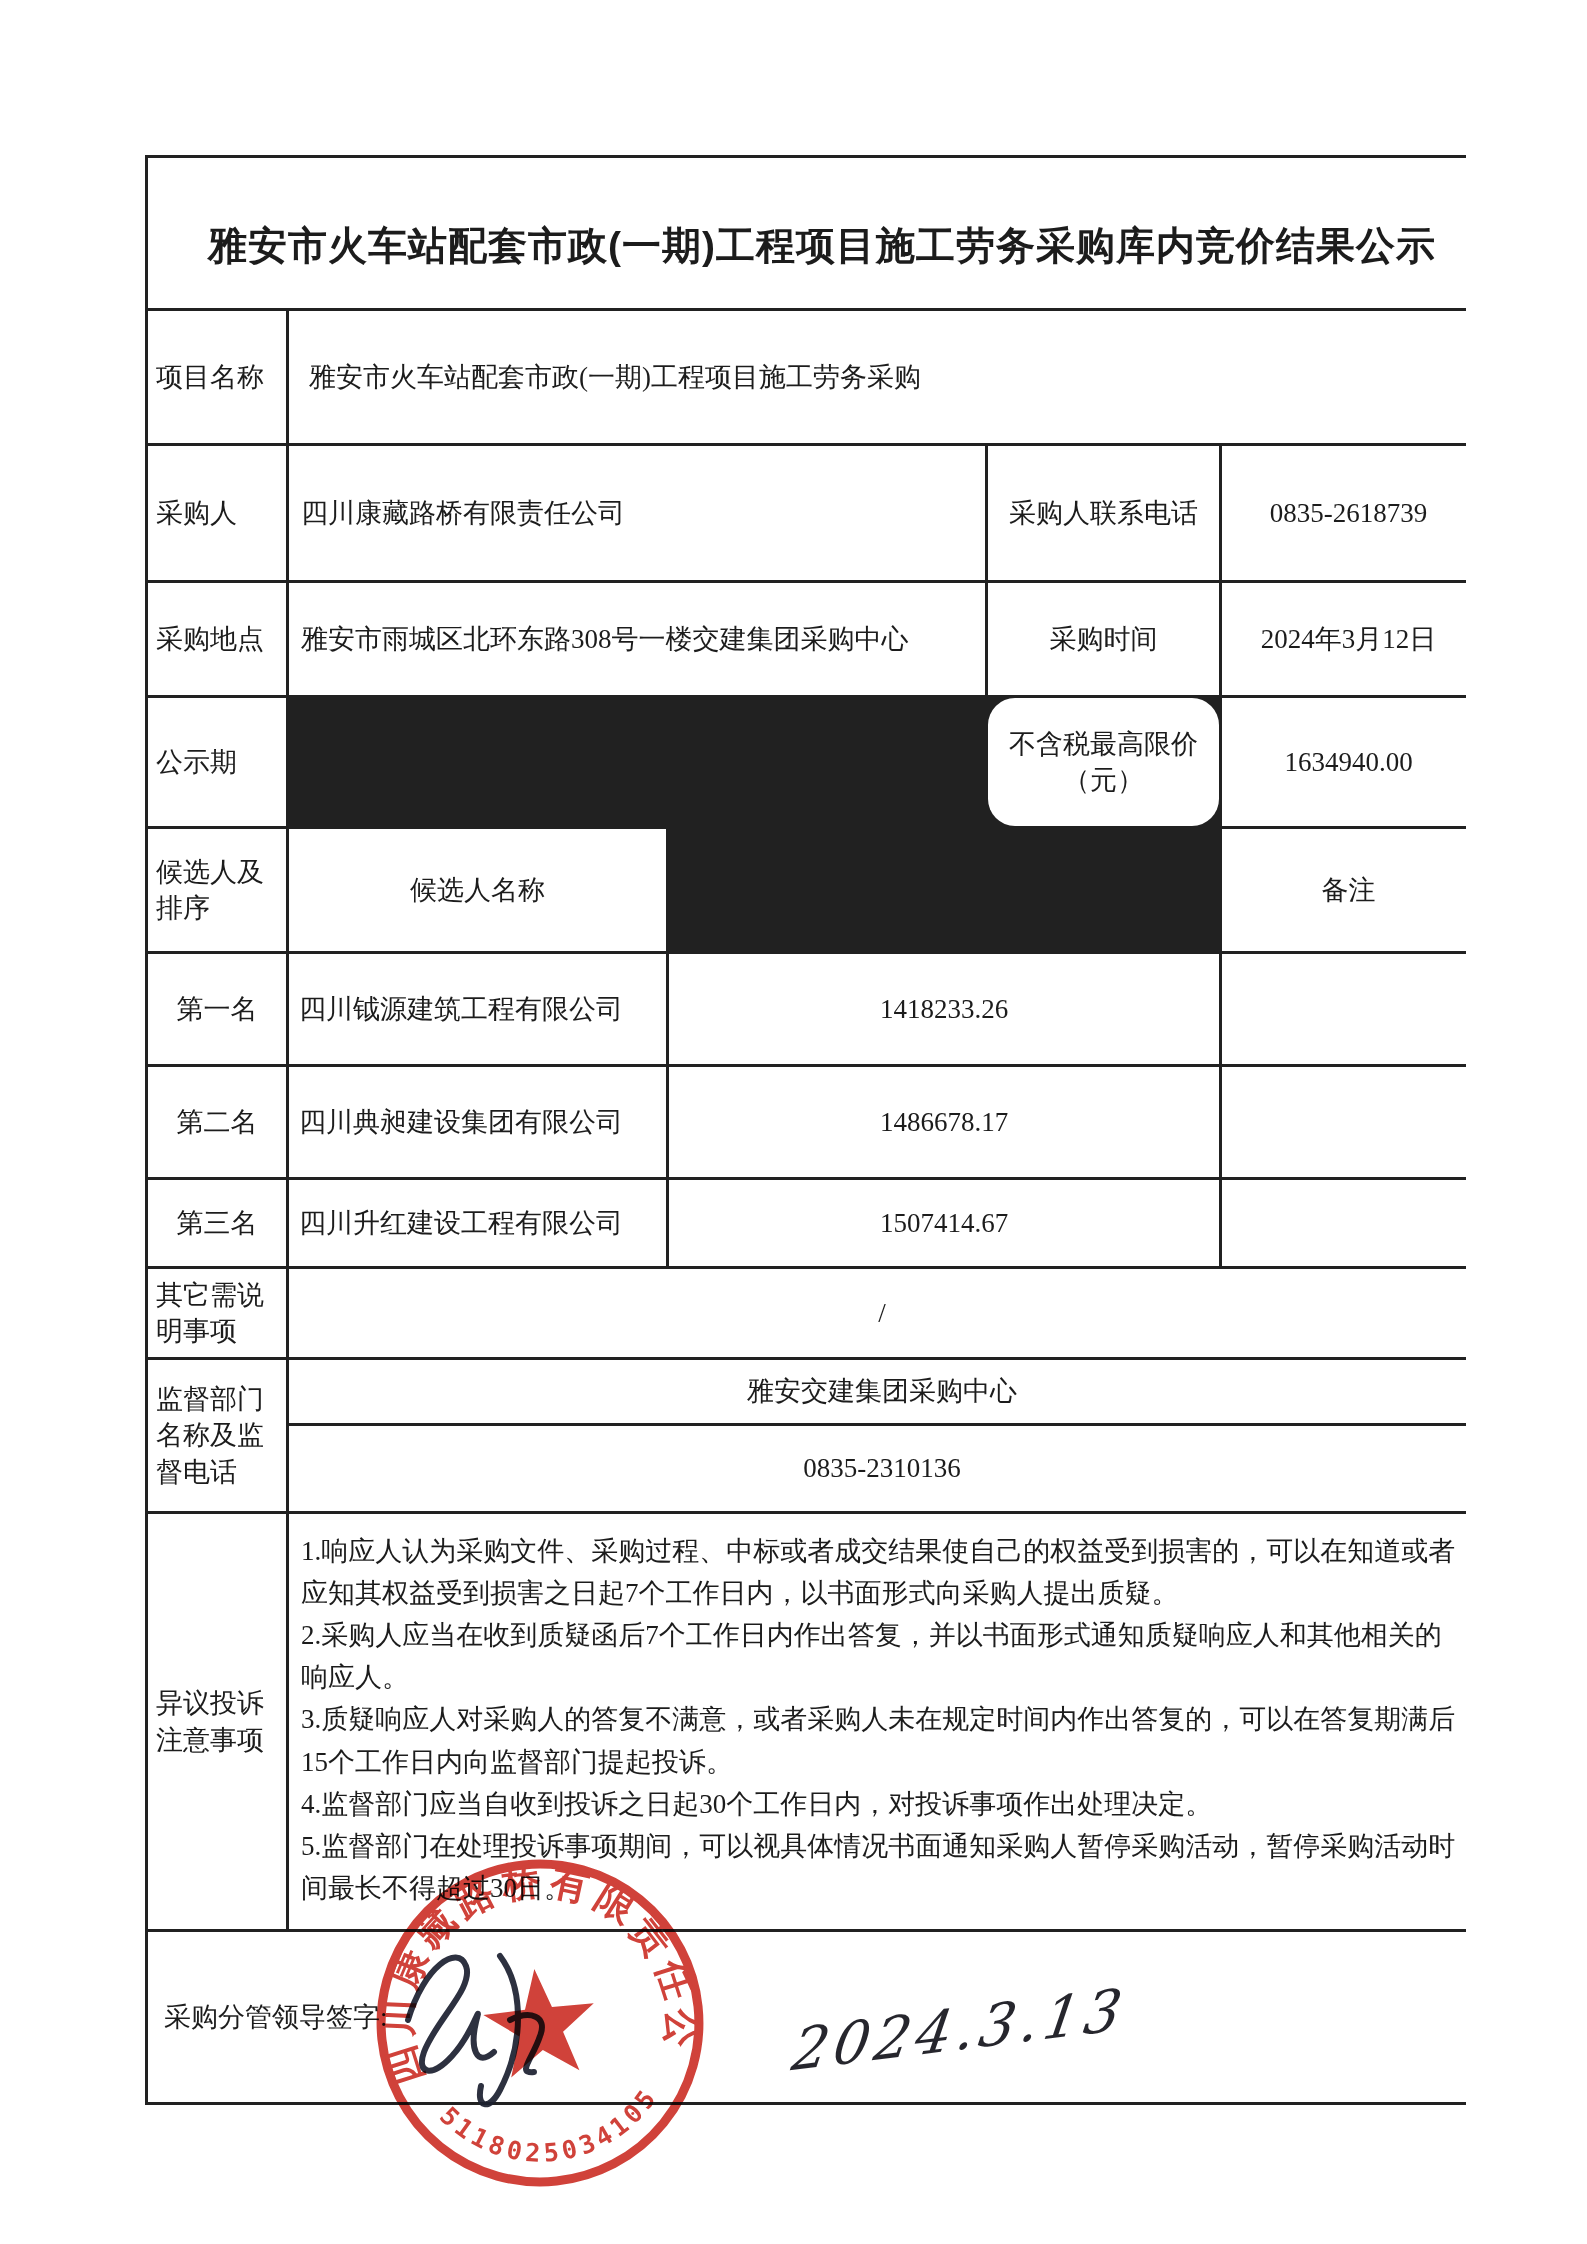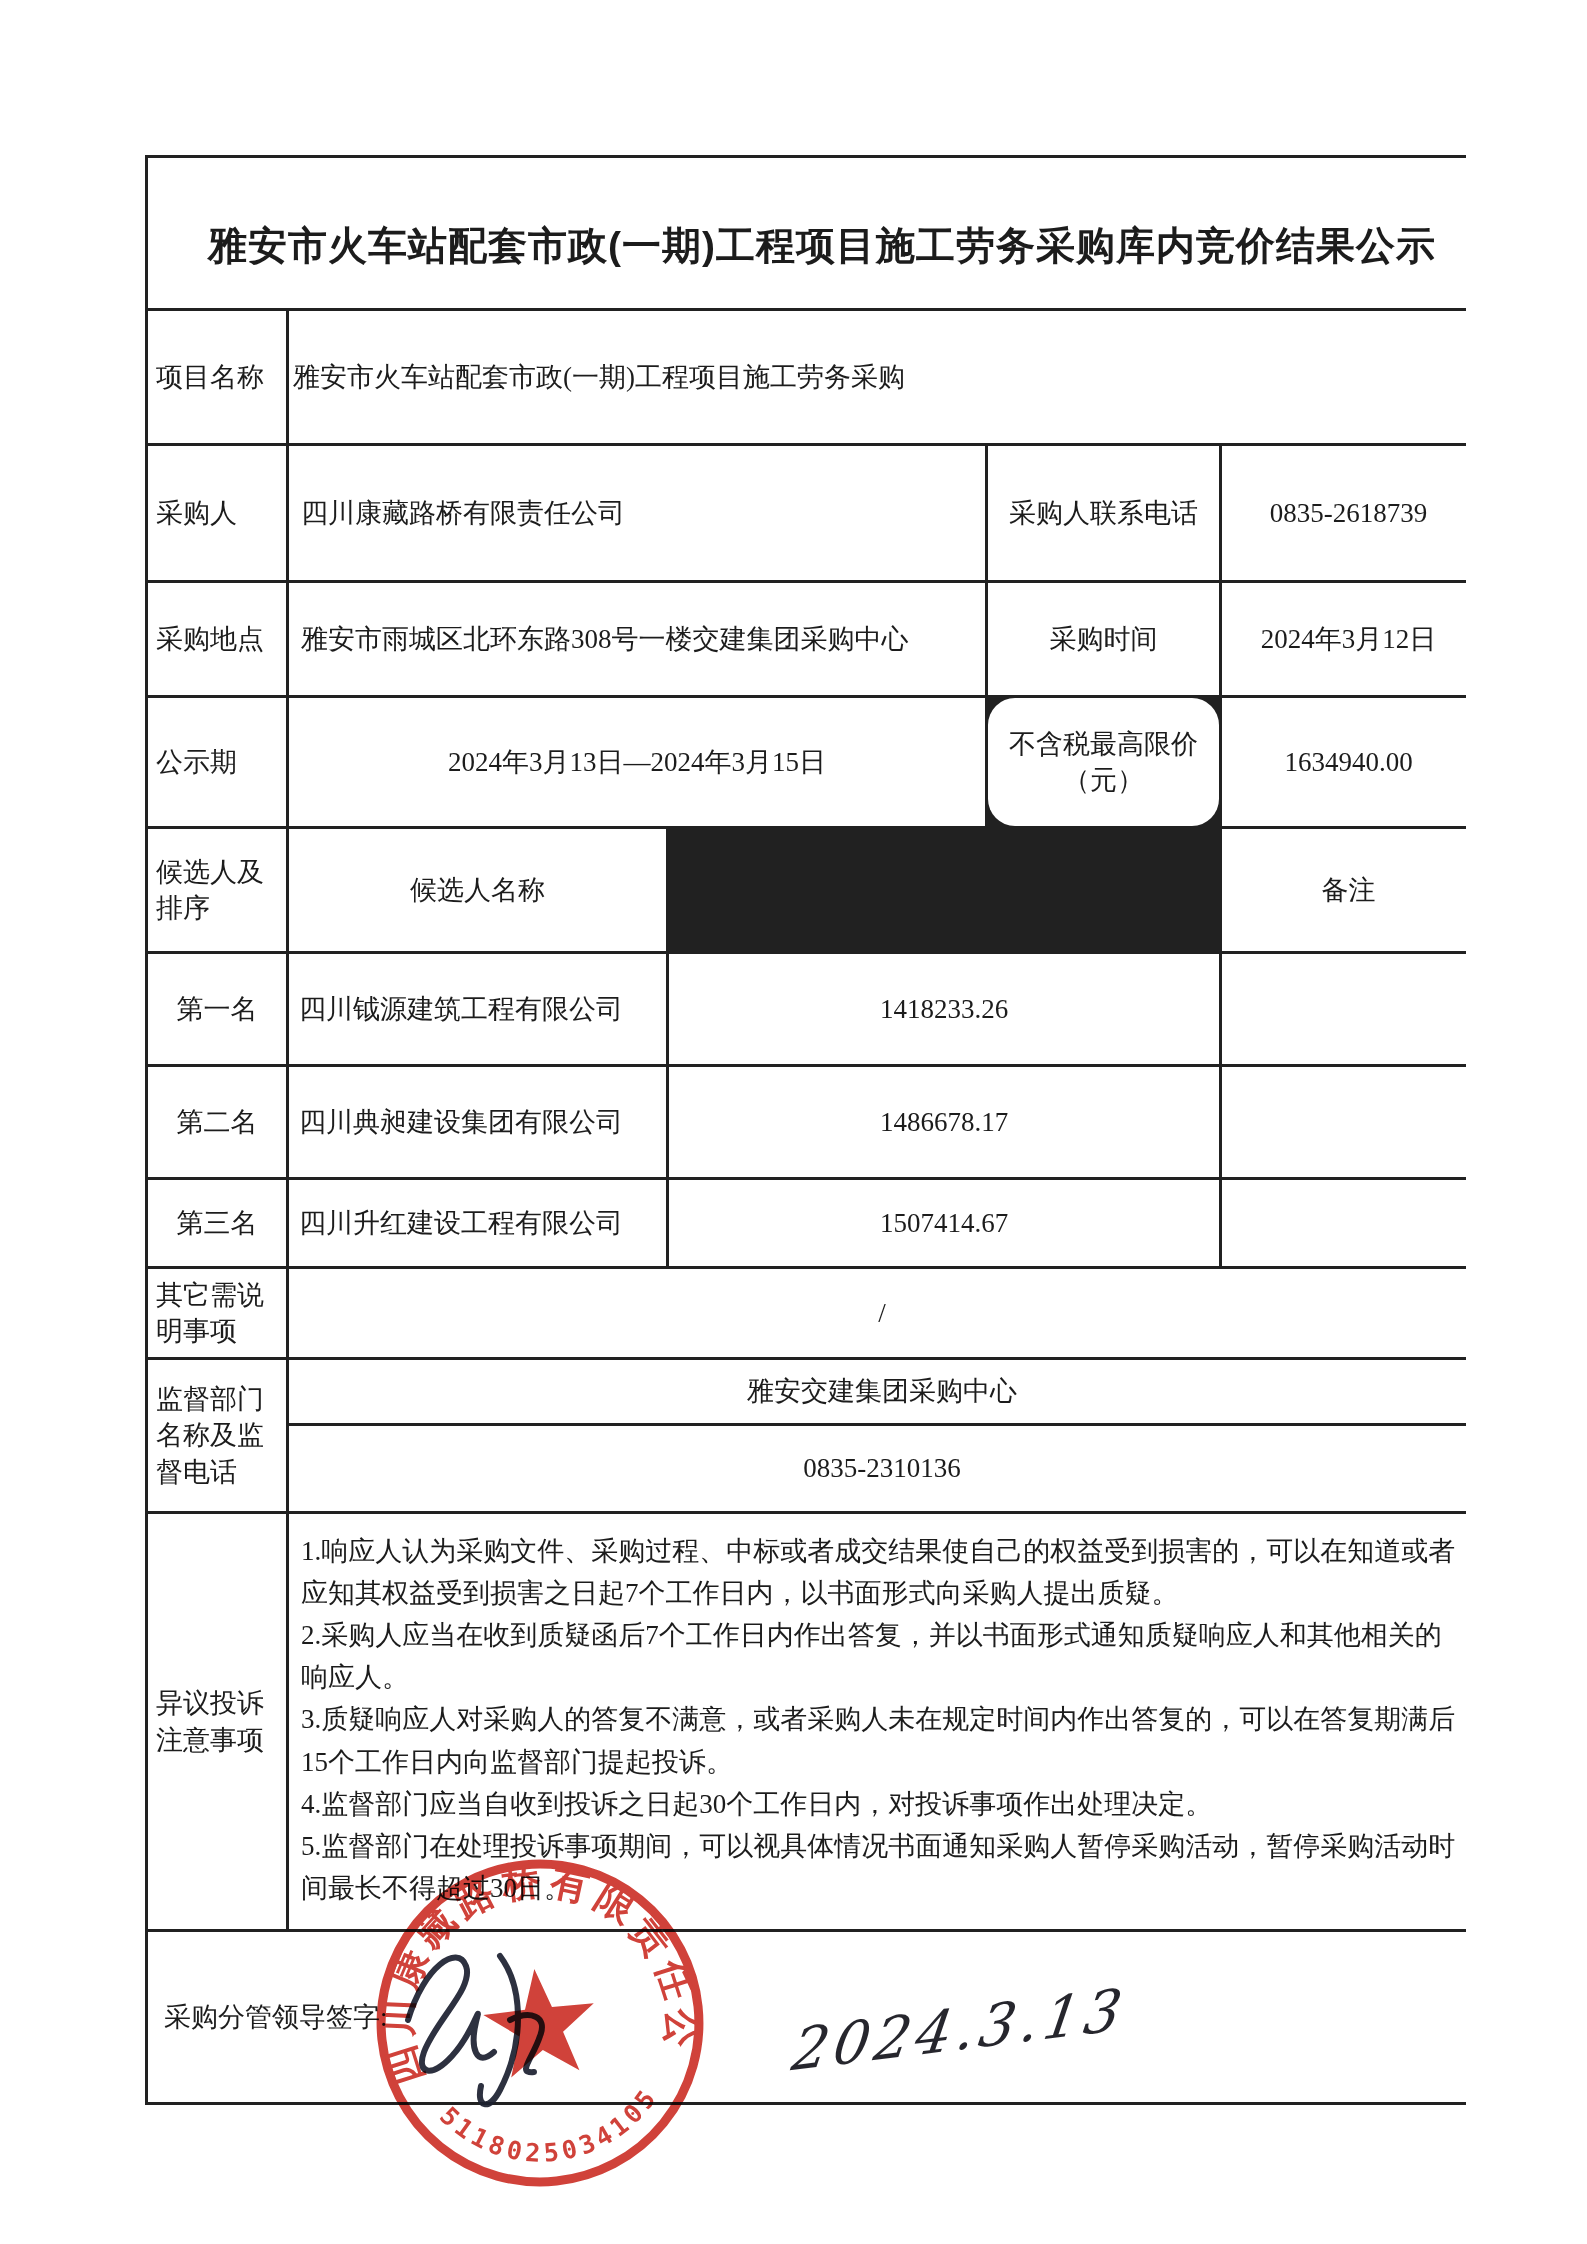--- a/index.html
+++ b/index.html
@@ -12,21 +12,21 @@
              grid-template-rows:150px 132px 134px 112px 128px 122px 110px 110px 86px 88px 63px 85px 415px 170px;
              gap:3px;background:#212121;border:3px solid #212121;}
   .cell{background:#ffffff;display:flex;align-items:center;font-size:27px;line-height:1.35;}
   .al{justify-content:flex-start;padding-left:8px;}
   .ac{justify-content:center;text-align:center;}
   .lbl{padding:4px 20px 4px 8px;}
   .pre{white-space:pre-line;border-radius:27px;}
   .title-cell{grid-area:1/1/2/6;justify-content:center;text-align:right;
               font-family:"Liberation Sans","DejaVu Sans",sans-serif;font-weight:700;
               font-size:39px;letter-spacing:1px;padding-top:26px;padding-left:21px;}
-  .r2a{grid-area:2/1/3/2}.r2b{grid-area:2/2/3/6;padding-left:4px;}
+  .r2a{grid-area:2/1/3/2}.r2b{grid-area:2/2/3/6;padding-left:20px;}
   .r3a{grid-area:3/1/4/2}.r3b{grid-area:3/2/4/4;padding-left:12px;}.r3c{grid-area:3/4/4/5}.r3d{grid-area:3/5/4/6}
   .r4a{grid-area:4/1/5/2}.r4b{grid-area:4/2/5/4;padding-left:12px;}.r4c{grid-area:4/4/5/5}.r4d{grid-area:4/5/5/6}
   .r5a{grid-area:5/1/6/2}.r5b{grid-area:5/2/6/4}.r5c{grid-area:5/4/6/5}.r5d{grid-area:5/5/6/6}
   .r6a{grid-area:6/1/7/2}.r6b{grid-area:6/2/7/3}.r6c{grid-area:6/3/7/5}.r6d{grid-area:6/5/7/6}
   .r7a{grid-area:7/1/8/2}.r7b{grid-area:7/2/8/3;padding-left:10px;}.r7c{grid-area:7/3/8/5}.r7d{grid-area:7/5/8/6}
   .r8a{grid-area:8/1/9/2}.r8b{grid-area:8/2/9/3;padding-left:10px;}.r8c{grid-area:8/3/9/5}.r8d{grid-area:8/5/9/6}
   .r9a{grid-area:9/1/10/2}.r9b{grid-area:9/2/10/3;padding-left:10px;}.r9c{grid-area:9/3/10/5}.r9d{grid-area:9/5/10/6}
   .r10a{grid-area:10/1/11/2}.r10b{grid-area:10/2/11/6}
   .r11a{grid-area:11/1/13/2}.r11b{grid-area:11/2/12/6}.r12b{grid-area:12/2/13/6}
   .r13a{grid-area:13/1/14/2}
@@ -57,21 +57,20 @@
     <div class="cell al r3b">四川康藏路桥有限责任公司</div>
     <div class="cell ac r3c">采购人联系电话</div>
     <div class="cell ac r3d">0835-2618739</div>
 
     <div class="cell al lbl r4a">采购地点</div>
     <div class="cell al r4b">雅安市雨城区北环东路308号一楼交建集团采购中心</div>
     <div class="cell ac r4c">采购时间</div>
     <div class="cell ac r4d">2024年3月12日</div>
 
     <div class="cell al lbl r5a">公示期</div>
-    <div class="cell ac r5b">2024年3月13日—2024年3月15日</div>
     <div class="cell ac pre r5c">不含税最高限价
 （元）</div>
     <div class="cell ac r5d">1634940.00</div>
 
     <div class="cell al lbl r6a">候选人及排序</div>
     <div class="cell ac r6b">候选人名称</div>
     <div class="cell ac r7a">第一名</div>
 
     <div class="cell ac r6d">备注</div>
     <div class="cell al r7b">四川钺源建筑工程有限公司</div>

